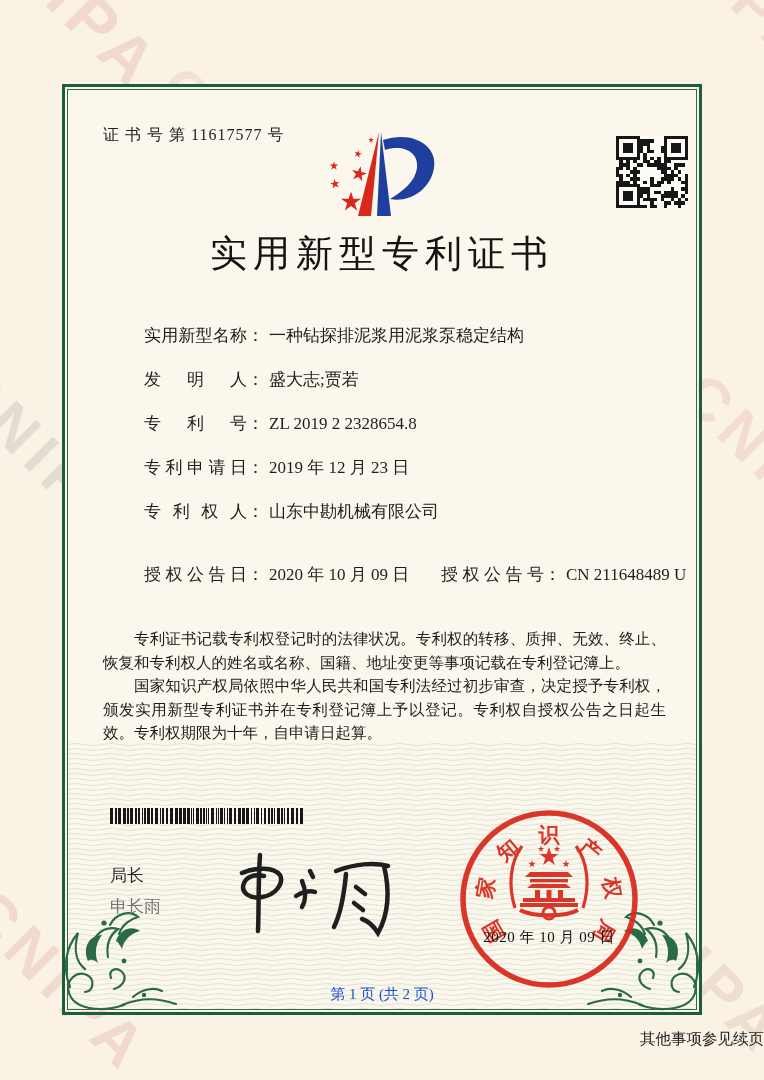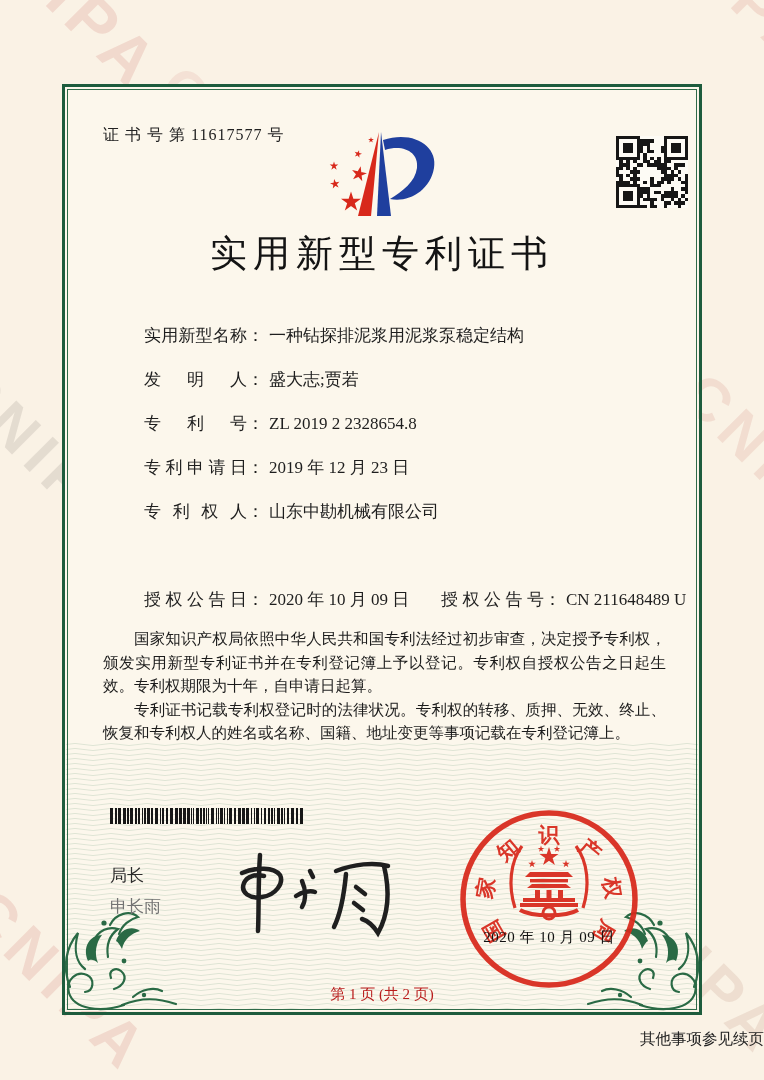--- a/index.html
+++ b/index.html
@@ -45,21 +45,21 @@
   .sig-name{position:absolute;left:110px;top:895px;font-size:17px;color:#737373;z-index:4;
             font-family:"Liberation Sans",sans-serif;}
   .signature{position:absolute;left:218px;top:843px;z-index:6;}
   .seal{position:absolute;left:439px;top:789px;width:220px;height:220px;z-index:5;opacity:.93;}
   .seal svg{position:absolute;inset:0;}
   .seal-arc{position:absolute;inset:0;}
   .seal-char{position:absolute;left:50%;top:50%;width:26px;height:26px;margin:-13px;text-align:center;
              line-height:26px;font-size:21px;font-weight:700;color:#d8281b;}
   .seal-date{position:absolute;left:439px;top:928px;width:220px;text-align:center;font-size:15px;
              color:#111;letter-spacing:.5px;z-index:6;}
-  .page-num{position:absolute;left:0;right:0;top:985px;text-align:center;font-size:15px;color:#b91c1c;z-index:4;}
+  .page-num{position:absolute;left:0;right:0;top:985px;text-align:center;font-size:15px;color:#1d4ed8;z-index:4;}
   .footer-note{position:absolute;left:0;right:0;top:1029px;text-align:right;font-size:15.5px;color:#222;z-index:4;}
 </style>
 </head>
 <body>
 
 <div class="page">
 
   <span class="wm wm1">CNIPA</span>
   <span class="wm wm2">CNIPA</span>
   <span class="wm wm3">CNIPA</span>
@@ -392,30 +392,30 @@
   </div>
   <div class="frow" style="top:413px">
     <span class="flabel">专利号</span><span class="fcolon">：</span><span class="fvalue">ZL 2019 2 2328654.8</span>
   </div>
   <div class="frow" style="top:457px">
     <span class="flabel">专利申请日</span><span class="fcolon">：</span><span class="fvalue">2019 年 12 月 23 日</span>
   </div>
   <div class="frow" style="top:501px">
     <span class="flabel">专利权人</span><span class="fcolon">：</span><span class="fvalue">山东中勘机械有限公司</span>
   </div>
-  <div class="frow" style="top:589px">
+  <div class="frow" style="top:564px">
     <span class="flabel">授权公告日</span><span class="fcolon">：</span><span class="fvalue">2020 年 10 月 09 日</span>
     <span class="pair2">
       <span class="flabel">授权公告号</span><span class="fcolon">：</span><span class="fvalue">CN 211648489 U</span>
     </span>
   </div>
 
   <div class="paras">
+    <p>专利证书记载专利权登记时的法律状况。专利权的转移、质押、无效、终止、恢复和专利权人的姓名或名称、国籍、地址变更等事项记载在专利登记簿上。</p>
     <p>国家知识产权局依照中华人民共和国专利法经过初步审查，决定授予专利权，颁发实用新型专利证书并在专利登记簿上予以登记。专利权自授权公告之日起生效。专利权期限为十年，自申请日起算。</p>
-    <p>专利证书记载专利权登记时的法律状况。专利权的转移、质押、无效、终止、恢复和专利权人的姓名或名称、国籍、地址变更等事项记载在专利登记簿上。</p>
   </div>
 
   <div class="barcode">
     <svg width="196" height="16" viewBox="0 0 196 16">
         <g fill="#161616">
           <rect x="0" y="0" width="3" height="16"></rect>
           <rect x="5" y="0" width="2" height="16"></rect>
           <rect x="8" y="0" width="3" height="16"></rect>
           <rect x="13" y="0" width="3" height="16"></rect>
           <rect x="17" y="0" width="2" height="16"></rect>

